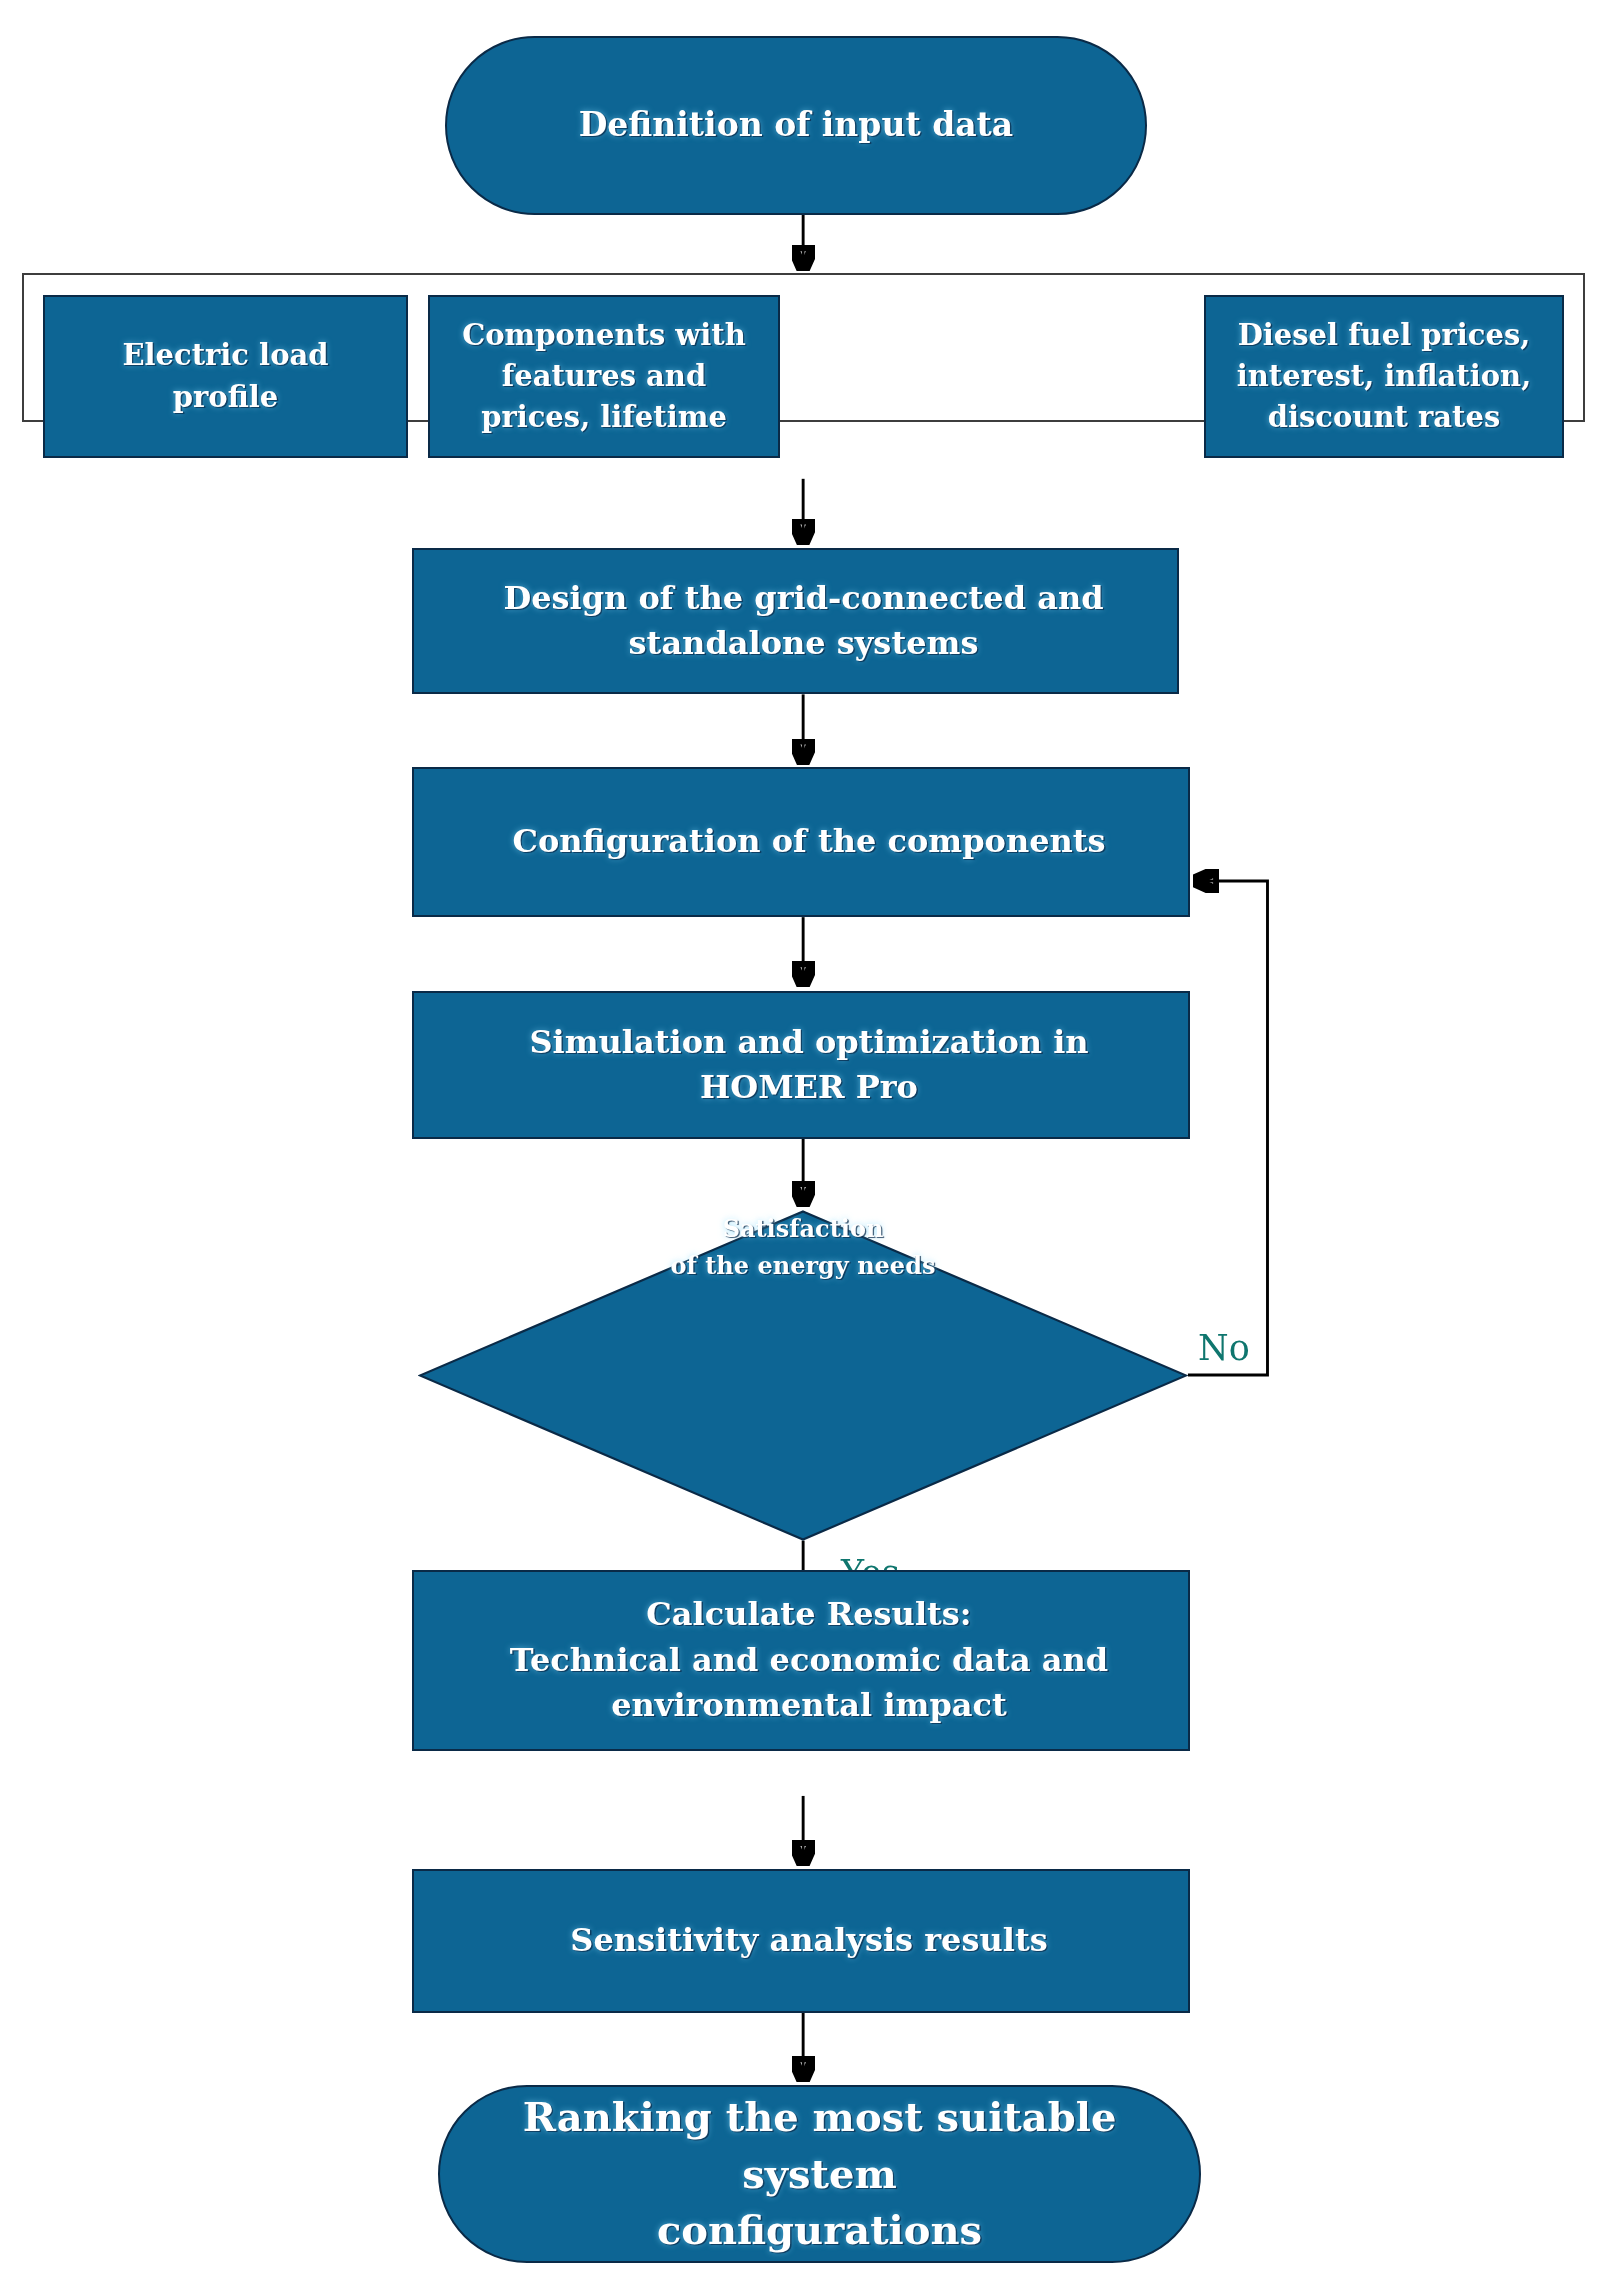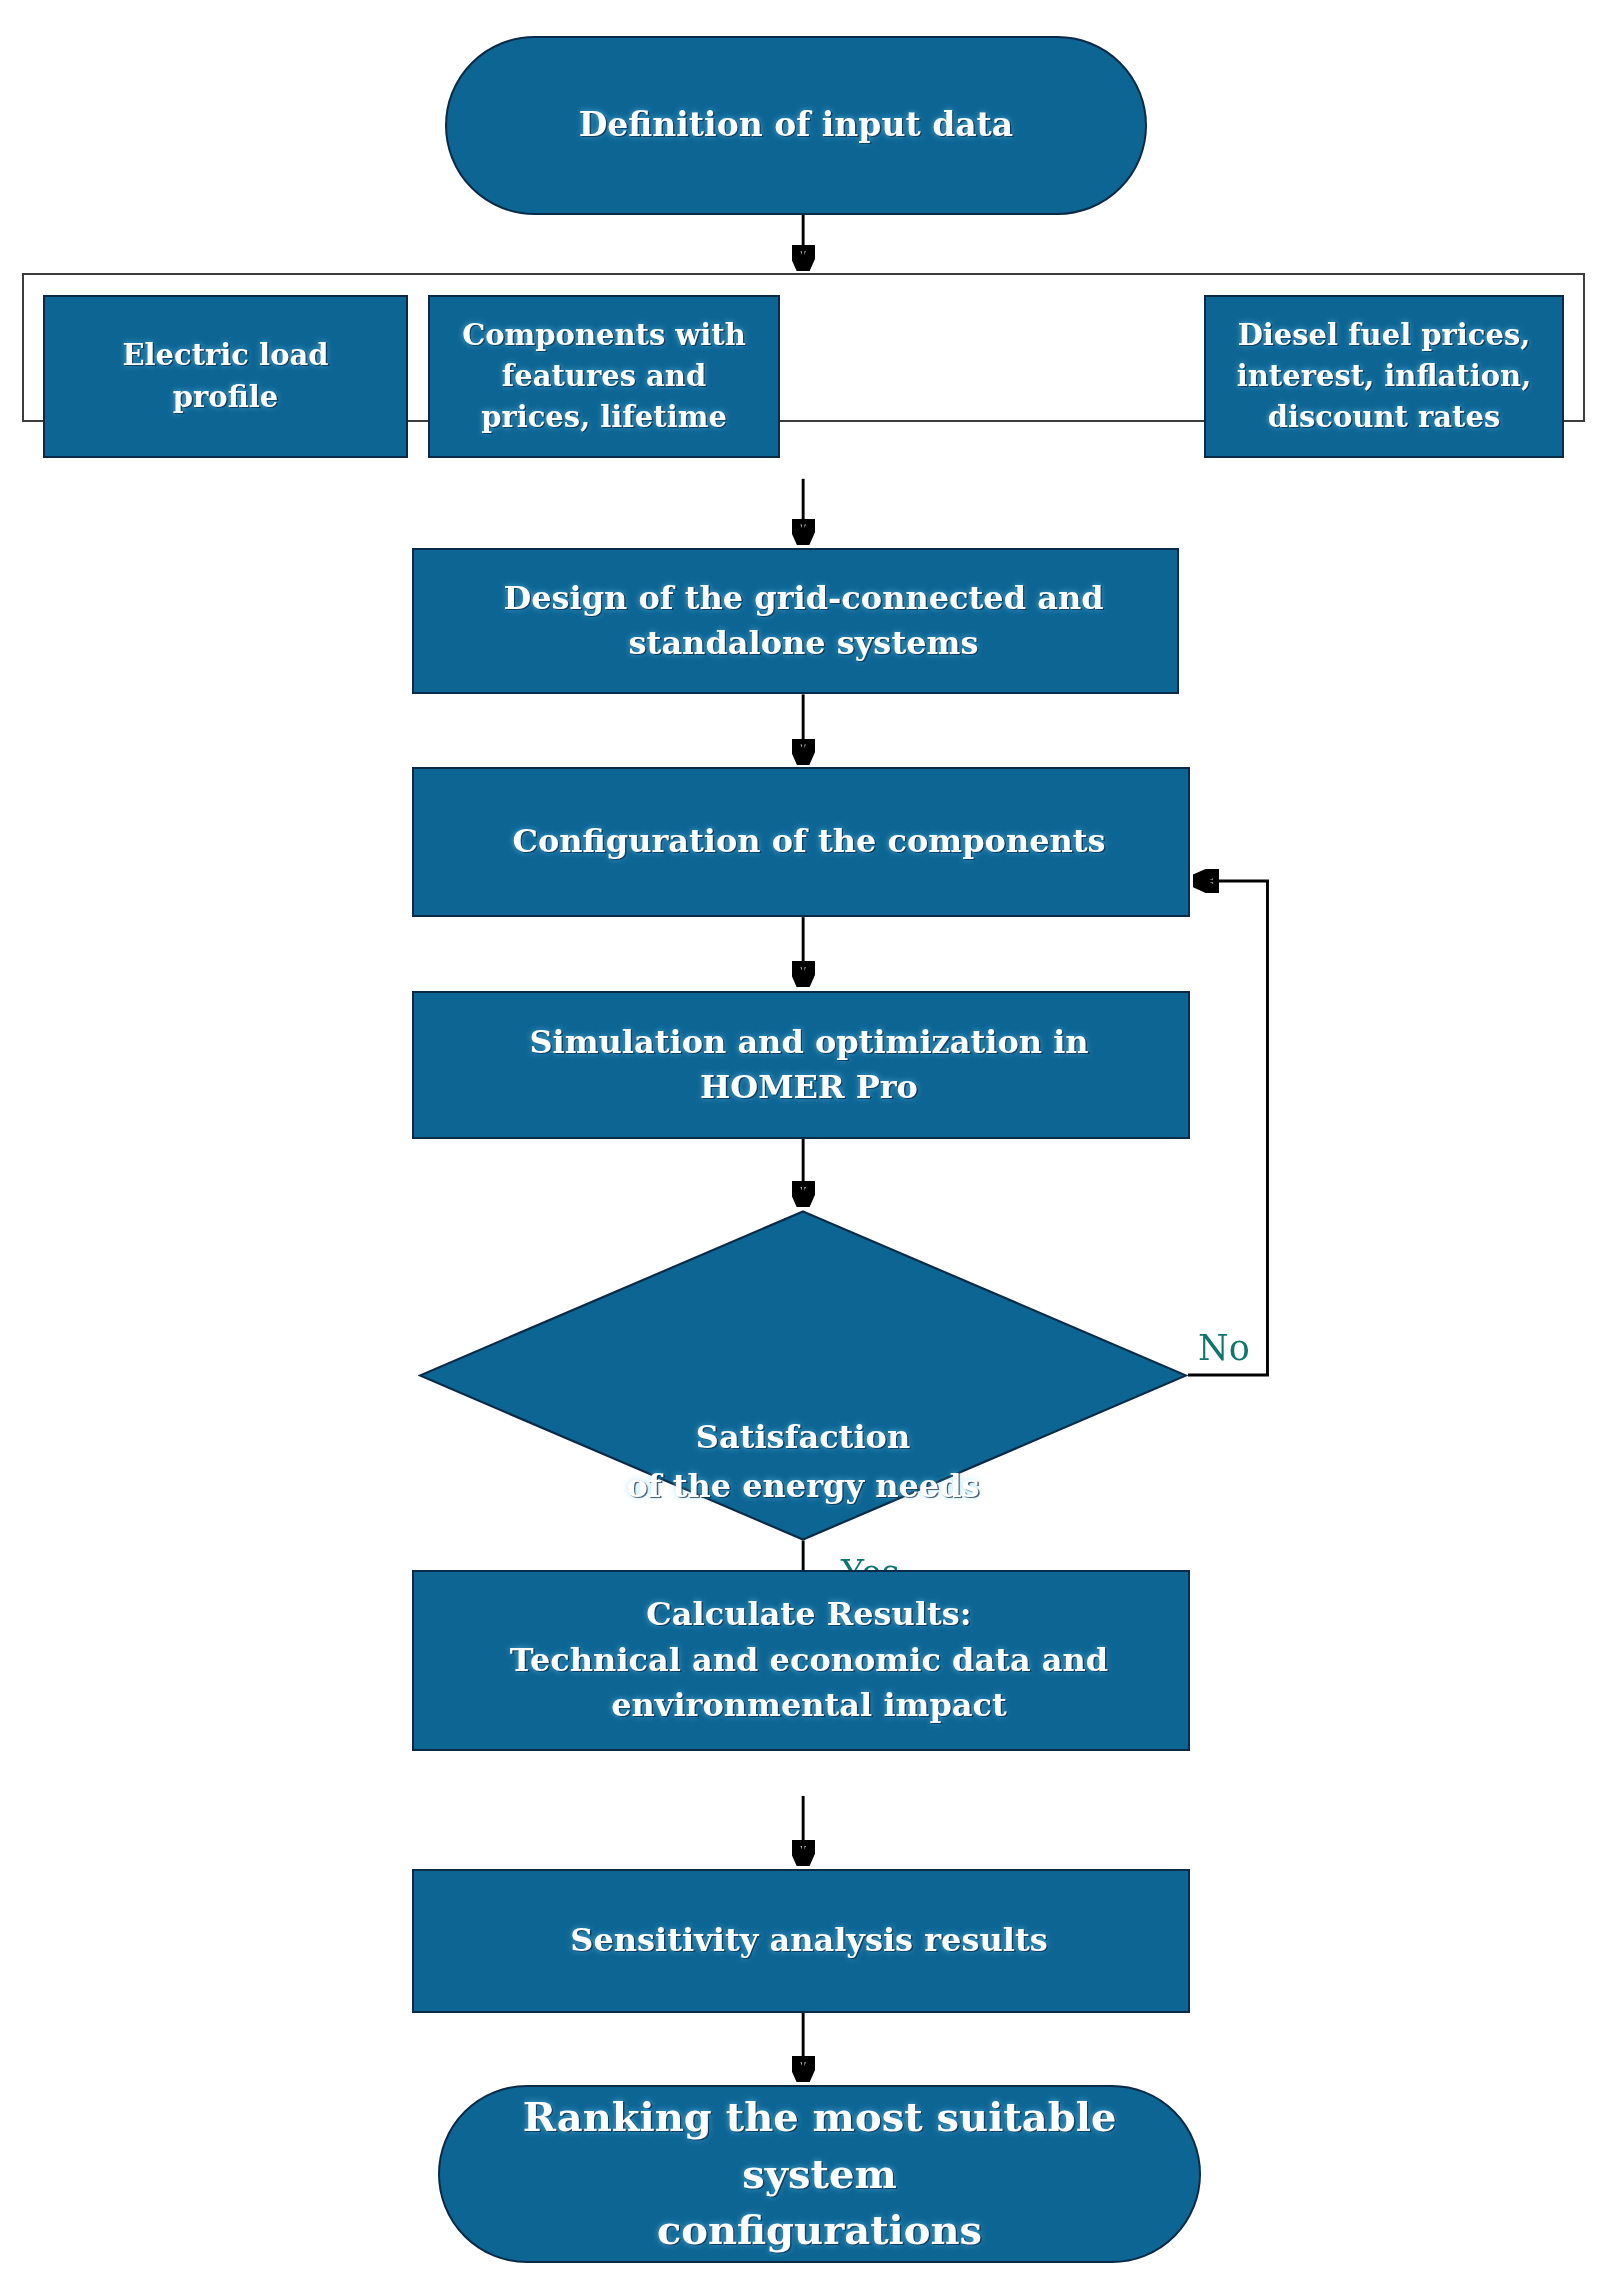--- a/index.html
+++ b/index.html
@@ -56,23 +56,23 @@
   #config-node{top:767px;height:150px;}
   #simulation-node{top:991px;height:148px;}
   #calculate-node{top:1570px;height:181px;}
   #sensitivity-node{top:1869px;height:144px;}
   #decision-node{
     position:absolute;left:418px;top:1210px;width:770px;height:331px;
   }
   #decision-node svg{position:absolute;left:0;top:0;display:block;}
   #decision-label-wrap{
     position:absolute;inset:0;
-    display:flex;align-items:flex-end;justify-content:center;
+    display:flex;align-items:flex-start;justify-content:center;
     padding-bottom:29px;
-    color:var(--text_color);font-weight:bold;font-size:32px;text-align:center;
+    color:var(--text_color);font-weight:bold;font-size:24px;text-align:center;
   }
   #decision-label-wrap .node-label{line-height:1.55;}
   .edge-label{
     position:absolute;
     color:#0f766e;font-size:35px;font-weight:400;
     font-family:"DejaVu Serif","Liberation Serif",serif;
   }
   #yes-label{left:841px;top:1553px;}
   #no-label{left:1198px;top:1328px;}
   #connector-overlay{position:absolute;left:0;top:0;pointer-events:none;}

